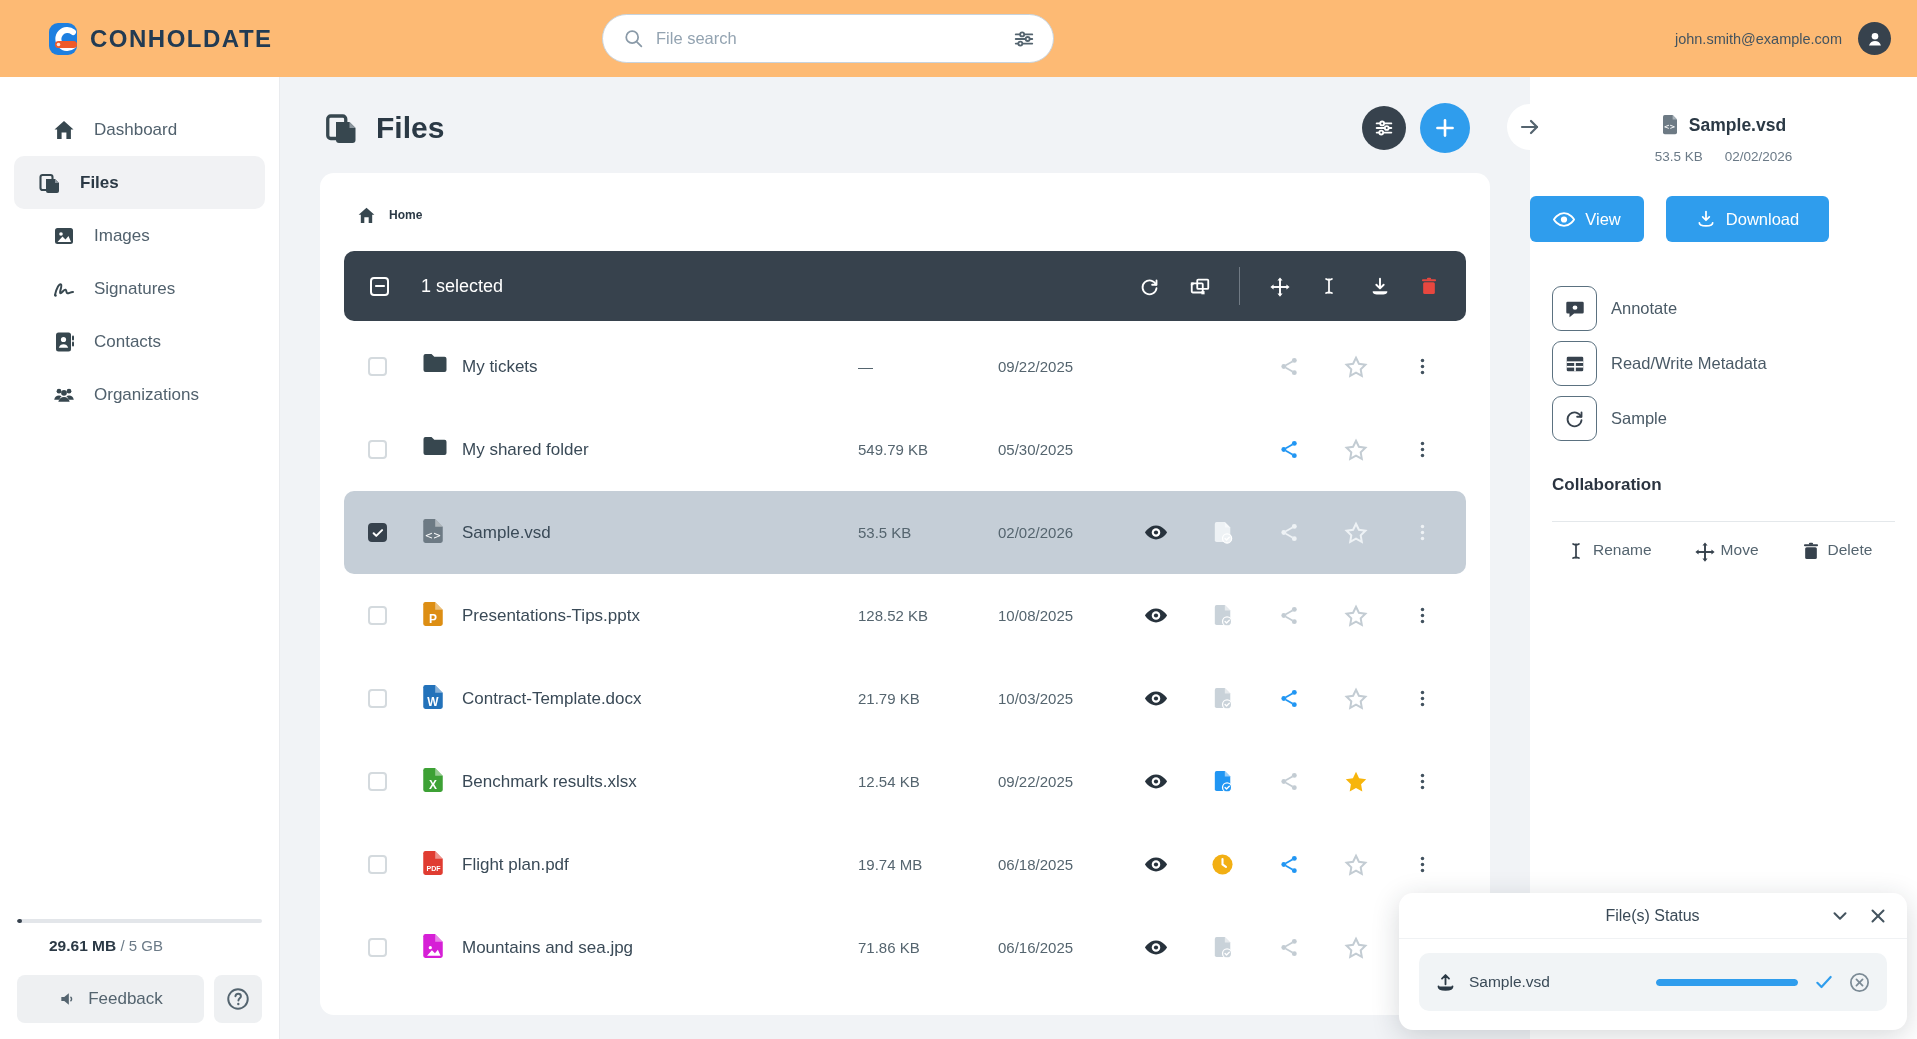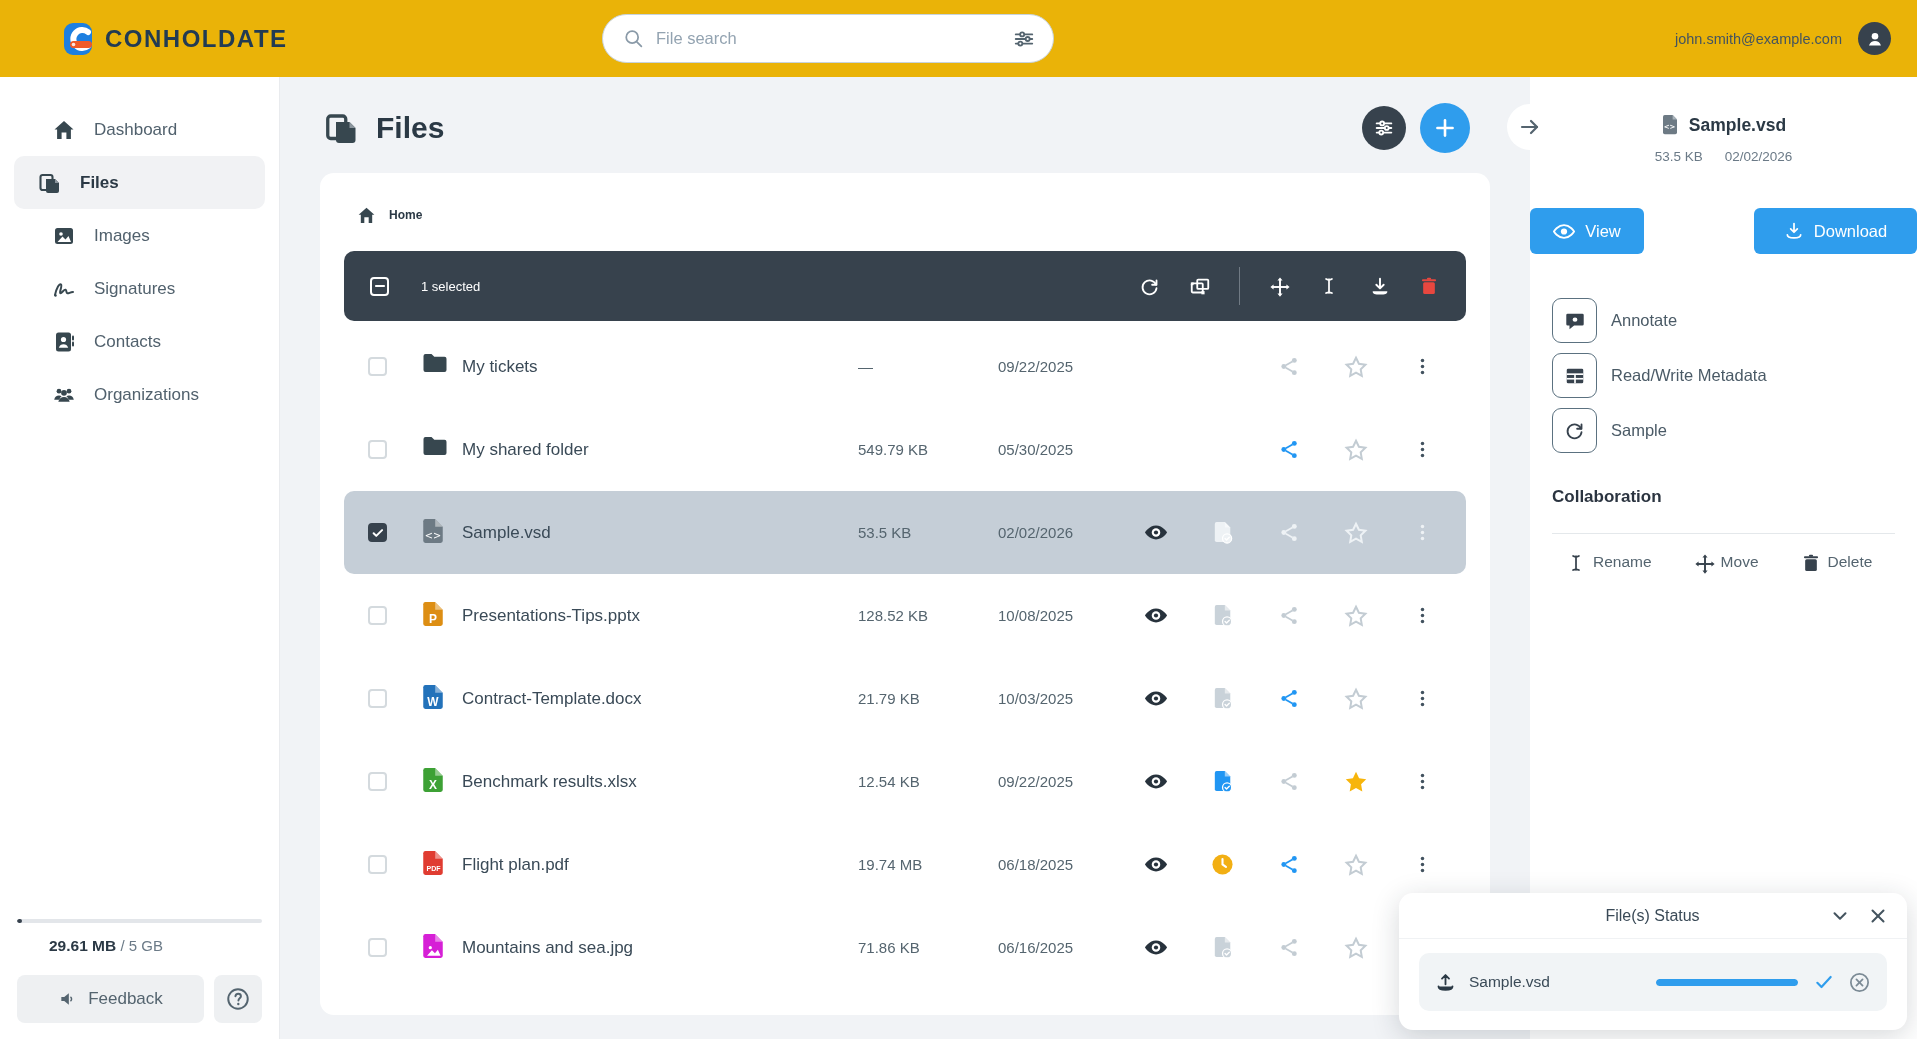--- a/index.html
+++ b/index.html
@@ -1,20 +1,20 @@
 <!DOCTYPE html>
 <html><head>
 <meta charset="utf-8">
 <style>
   * { margin:0; padding:0; box-sizing:border-box; }
   html,body { width:1917px; height:1039px; overflow:hidden; font-family:"Liberation Sans", sans-serif; background:#fff; }
   svg { display:block; }
 
   
-  .header { height:77px; background:#eab308; display:flex; align-items:center; position:relative; z-index:5;padding-left:15px; }
+  .header { height:77px; background:#fdba74; display:flex; align-items:center; position:relative; z-index:5; }
   .logo { display:flex; align-items:center; gap:8px; margin-left:46px; }
   .logo-mark { width:36px; height:36px; position:relative; }
   .logo-text { font-size:24px; font-weight:bold; letter-spacing:1.5px; color:#223b53; }
   .search-wrap { position:absolute; left:602px; top:14px; width:452px; height:49px; border:1px solid #c7d3dd; border-radius:25px; display:flex; align-items:center; padding:0 18px 0 20px; background:#fff; }
   .search-wrap input { border:none; outline:none; flex:1; font-size:16.5px; color:#44545f; margin-left:12px; font-family:"Liberation Sans",sans-serif; }
   .search-wrap input::placeholder { color:#93a3b1; }
   .hdr-right { position:absolute; right:26px; top:0; height:77px; display:flex; align-items:center; gap:16px; }
   .hdr-email { font-size:14.5px; color:#44545f; }
   .avatar { width:33px; height:33px; border-radius:50%; background:#37424d; display:flex; align-items:center; justify-content:center; color:#fff; }
 
@@ -44,21 +44,21 @@
   .title-actions { margin-left:auto; margin-right:20px; display:flex; gap:14px; align-items:center; }
   .round-btn { border:none; border-radius:50%; cursor:pointer; display:flex; align-items:center; justify-content:center; }
   .filter-btn { width:44px; height:44px; background:#37424d; color:#fff; }
   .add-btn { width:50px; height:50px; background:#2f9ded; color:#fff; }
 
   .card { margin-top:18px; background:#fff; border-radius:14px; padding:26px 24px; min-height:822px; }
   .breadcrumb { display:flex; align-items:center; gap:12px; font-size:12px; font-weight:bold; color:#2b3945; padding-left:12px; height:32px; }
   .breadcrumb .b-ic { width:21px; height:21px; color:#37474f; }
 
   .sel-toolbar { margin-top:20px; height:70px; background:#37424d; border-radius:10px; display:flex; align-items:center; padding:0 26px; color:#fff; }
-  .sel-count { margin-left:32px; font-size:13px; }
+  .sel-count { margin-left:32px; font-size:18px; }
   .tb-icons { margin-left:auto; display:flex; align-items:center; gap:29px; }
   .tb-ic { width:21px; height:21px; color:#fff; cursor:pointer; }
   .tb-div { width:1px; height:38px; background:#707a84; }
   .tb-ic.danger { color:#e8473f; }
 
   
   .cbx { width:19px; height:19px; border:2px solid #d4dade; border-radius:4px; background:#fff; flex:none; cursor:pointer; display:flex; align-items:center; justify-content:center; }
   .cbx.dark { border-color:#fff; background:transparent; }
   .cbx.checked { background:#37424d; border-color:#37424d; color:#fff; }
 
@@ -72,21 +72,21 @@
   .fsize { width:140px; font-size:15px; color:#55656f; }
   .fdate { width:146px; font-size:15px; color:#55656f; }
   .ricons { width:298px; display:flex; align-items:center; justify-content:space-between; padding-right:8px; }
   .ric { width:24px; height:24px; display:flex; align-items:center; justify-content:center; cursor:pointer; }
 
   
   .panel-inner { padding-top:38px; }
   .pfile { display:flex; align-items:center; justify-content:center; gap:10px; font-size:17.5px; font-weight:bold; color:#2b3945; }
   .pfile .p-ic { width:18px; height:21px; }
   .pmeta { display:flex; justify-content:center; gap:22px; margin-top:13px; font-size:13.5px; color:#6b7a87; }
-  .pbtns { display:flex; justify-content:space-between; gap:22px; margin-top:44px; }
+  .pbtns { display:flex; justify-content:flex-start; gap:22px; margin-top:32px; }
   .blue-btn { height:46px; background:#2f9ded; color:#fff; border:none; border-radius:6px; font-size:16.5px; display:flex; align-items:center; justify-content:center; gap:10px; cursor:pointer; font-family:"Liberation Sans",sans-serif; padding:0 22px; }
   .actions { margin:44px 0 0 22px; display:flex; flex-direction:column; gap:10px; }
   .action-row { display:flex; align-items:center; gap:14px; cursor:pointer; }
   .action-box { width:45px; height:45px; border:1.5px solid #5b7180; border-radius:9px; display:flex; align-items:center; justify-content:center; color:#37424d; }
   .action-label { font-size:16.5px; color:#4a5a66; }
   .collab-h { margin:34px 0 0 22px; font-size:17px; font-weight:bold; color:#2b3440; }
   .collab-btns { margin:20px 0 0 22px; display:flex; gap:14px; }
   .ghost-btn { width:99px; height:41px; border:1px solid #5b7180; background:#fff; border-radius:6px; font-size:14.5px; color:#44545f; cursor:pointer; font-family:"Liberation Sans",sans-serif; }
   .pdivider { height:1px; background:#e4e8eb; margin:26px 22px 0 22px; }
   .pfoot { margin:19px 0 0 36px; display:flex; gap:42px; }

